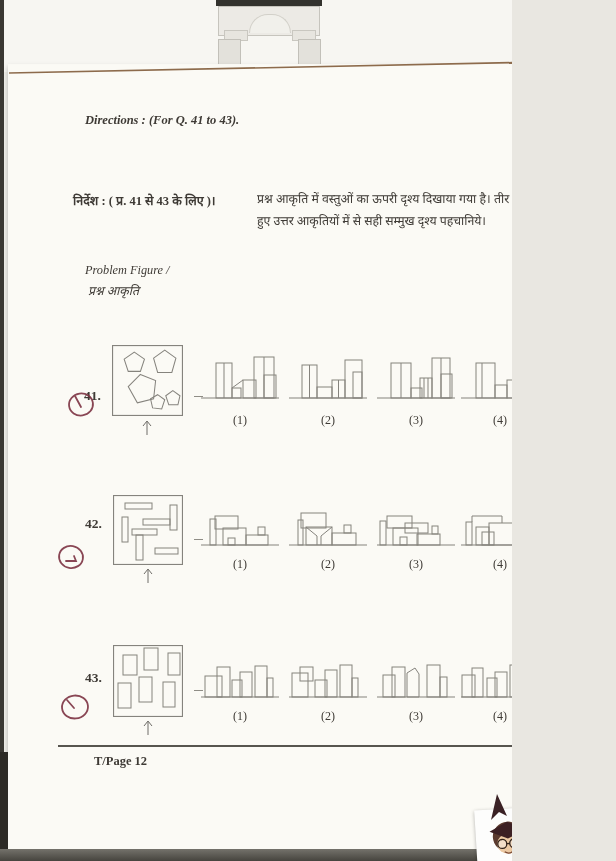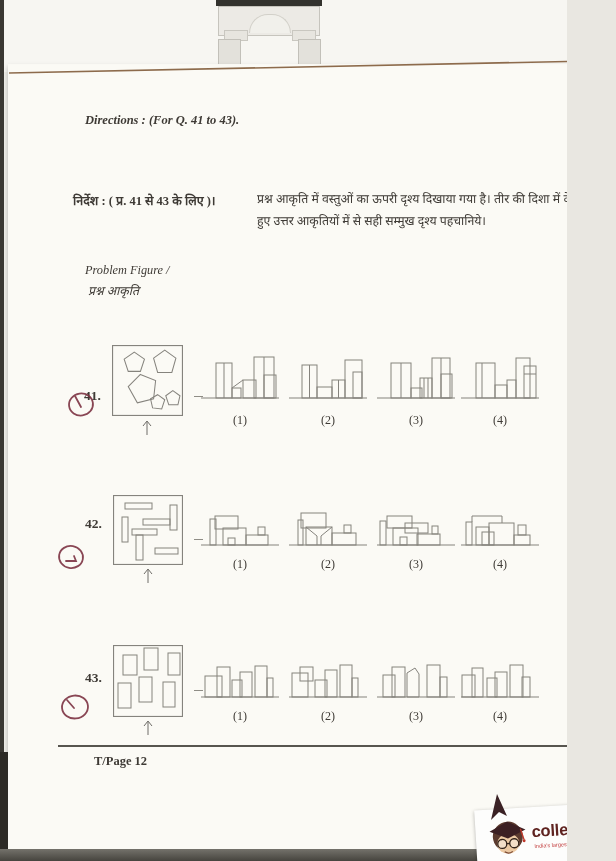--- a/index.html
+++ b/index.html
@@ -1,16 +1,16 @@
 <!DOCTYPE html>
 <html style="--ink: #3e3a35; --pen: #7d3343; --brand: #5f2320; --tag: #c34040; --page-bg: #fbfaf5;"><head>
 <meta charset="utf-8">
 <style>
   html,body{margin:0;padding:0;background:#e9e7e1;}
-  .scene{position:relative;width:567px;height:861px;overflow:hidden;
+  .scene{position:relative;width:512px;height:861px;overflow:hidden;
          background:#efeee9;font-family:"Liberation Serif",serif;}
   .abs{position:absolute;}
   
   .bg-top{left:0;top:0;width:616px;height:72px;background:#f7f6f2;}
   .left-edge{left:0;top:0;width:4px;height:861px;background:#3a3833;}
   .left-edge2{left:0;top:752px;width:8px;height:109px;background:#2d2b26;}
   .bottom-band{left:0;top:849px;width:616px;height:12px;
                background:linear-gradient(180deg,#74726b,#46443e);}
   .right-stack{left:590px;top:56px;width:26px;height:796px;border-left:1px solid #a5a198;
                background:linear-gradient(90deg,#efeee8 0px,#dbd9d2 5px,#c9c7c0 12px,#d4d2cb 26px);}

